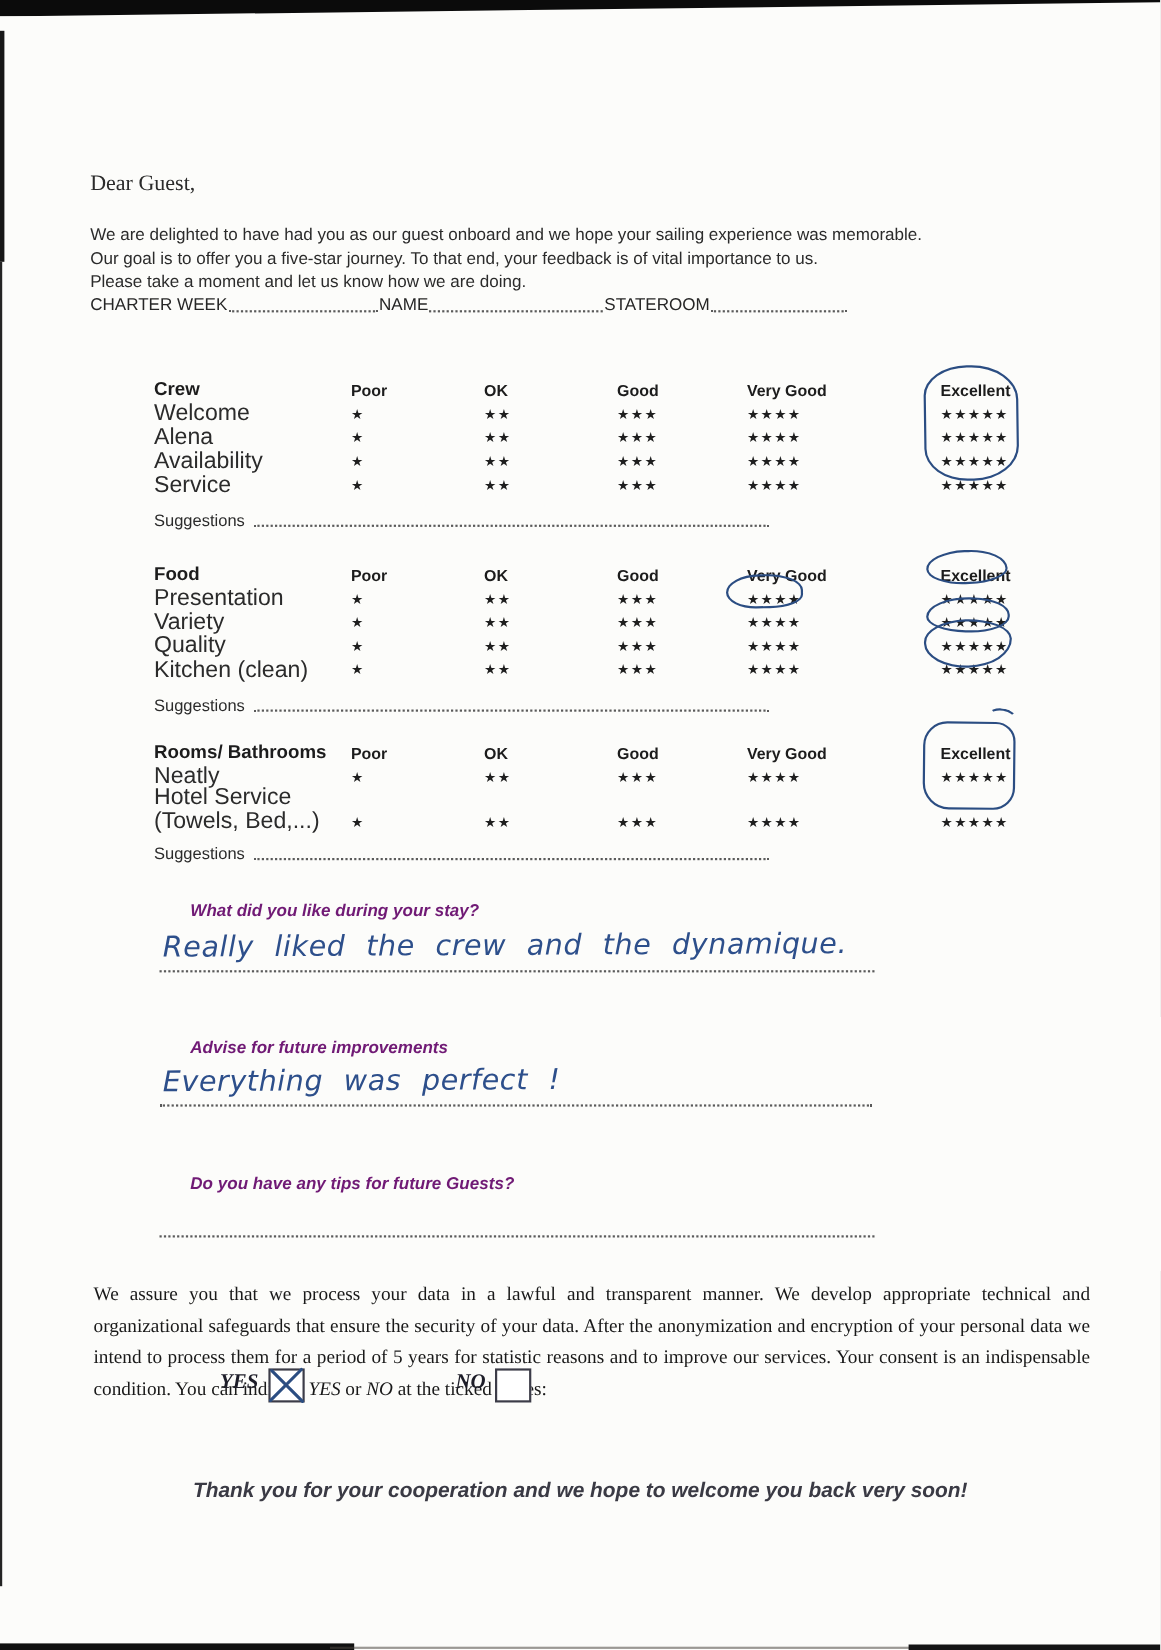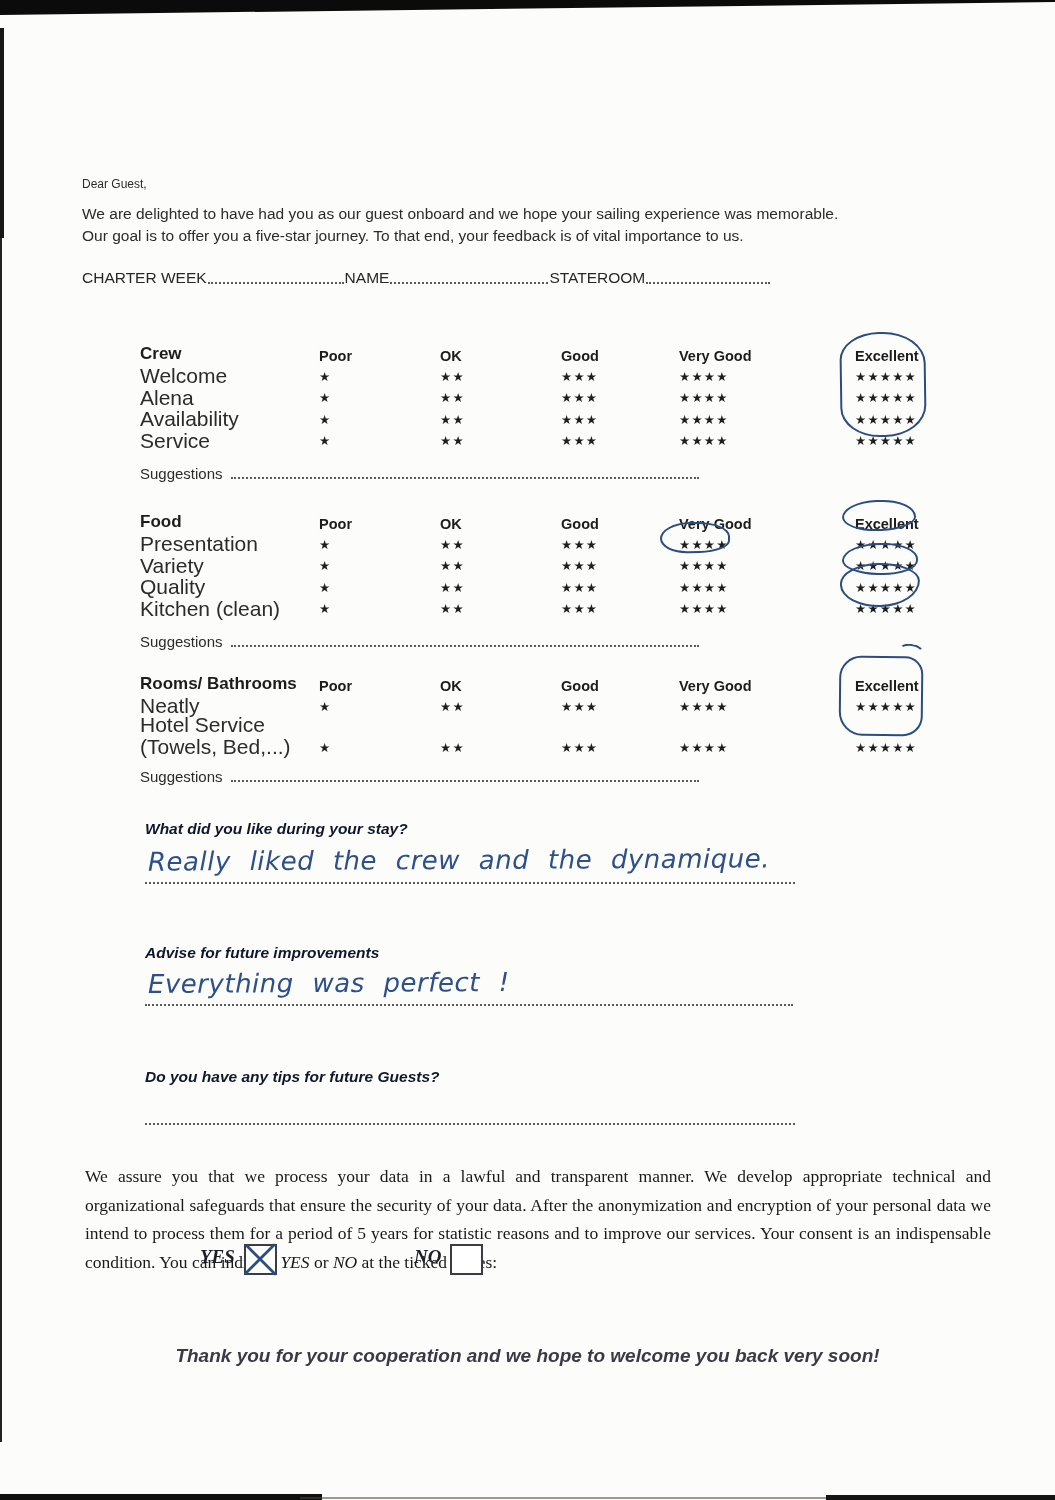--- a/index.html
+++ b/index.html
@@ -9,21 +9,21 @@
   .scan-top{position:absolute;left:0;top:0;width:1055px;height:15px;background:#0b0b0b;
             clip-path:polygon(0 0,100% 0,100% 14%,0 100%);}
   .scan-left-a{position:absolute;left:0;top:28px;width:4px;height:210px;background:#171717;}
   .scan-left-b{position:absolute;left:0;top:238px;width:2px;height:1204px;background:#242424;}
   .scan-bottom-l{position:absolute;left:0;bottom:0;width:322px;height:6px;background:#101010;}
   .scan-bottom-r{position:absolute;left:826px;bottom:0;width:229px;height:5px;background:#141414;}
   .scan-bottom-m{position:absolute;left:300px;bottom:1px;width:540px;height:2px;background:#4a4540;opacity:.55;}
 
   .title{position:absolute;left:0;top:100px;width:1055px;text-align:center;
          font-size:54px;font-weight:400;color:#141414;letter-spacing:0;}
-  .salutation{position:absolute;left:82px;top:177px;font-size:12px;}
+  .salutation{position:absolute;left:82px;top:156px;font-size:20px;font-family:Liberation Serif, serif;}
   .intro{position:absolute;left:82px;top:203px;font-size:15.5px;line-height:21.5px;}
 
   .charter{position:absolute;left:82px;top:269px;width:712px;display:flex;align-items:flex-end;
            font-size:15.5px;color:#262626;}
   .dotfill{border-bottom:2px dotted #5a5a5a;height:5px;margin:0 1px 3px 1px;}
   .df1{width:136px}.df2{width:158px}.df3{width:124px}
 
   .section{position:absolute;left:140px;width:830px;}
   .sec-crew{top:306px}.sec-food{top:474px}.sec-rooms{top:636px}
   .rgrid{display:grid;grid-template-columns:179px 121px 121px 118px 176px 1fr;align-items:end;}
@@ -43,21 +43,21 @@
   .circ-crew{left:840px;top:332px;width:82px;height:101px;
              border-radius:46% 50% 48% 46% / 26% 30% 30% 28%;transform:rotate(-.8deg);}
   .circ-pres{left:842px;top:500px;width:70px;height:27px;border-radius:50% 50% 50% 50%/55% 60% 45% 50%;transform:rotate(-2deg);}
   .circ-var{left:660px;top:522px;width:66px;height:27px;border-radius:50% 55% 50% 45%/60% 55% 45% 55%;transform:rotate(-1deg);}
   .circ-qual{left:842px;top:543px;width:72px;height:28px;border-radius:55% 45% 50% 50%/60% 50% 50% 45%;transform:rotate(1deg);}
   .circ-kitc{left:840px;top:563px;width:76px;height:40px;border-radius:48% 52% 50% 50%/45% 42% 58% 52%;transform:rotate(-1.5deg);}
   .circ-rooms{left:839px;top:656px;width:80px;height:76px;border-radius:22px 18px 20px 24px;transform:rotate(.6deg);}
   .tail-rooms{left:898px;top:644px;width:22px;height:12px;border-color:#2b4d82 transparent transparent transparent;
               border-width:2.5px;border-style:solid;border-radius:50%;transform:rotate(9deg);}
 
-  .qlabel{position:absolute;font-size:15.5px;font-weight:700;font-style:italic;color:#0f172a;}
+  .qlabel{position:absolute;font-size:15.5px;font-weight:700;font-style:italic;color:#701a75;margin-left:28px;}
   .q1l{left:145px;top:820px}.q2l{left:145px;top:944px}.q3l{left:145px;top:1068px}
   .hand{position:absolute;font-family:"DejaVu Sans",sans-serif;font-style:italic;
         color:#2d4f8b;font-size:26px;letter-spacing:.5px;word-spacing:10px;transform:rotate(-.3deg);white-space:nowrap;}
   .a1{left:148px;top:845px}.a2{left:148px;top:968px}
   .qline{position:absolute;border-bottom:2px dotted #5a5a5a;height:2px;}
   .q1line{left:145px;top:880px;width:650px}
   .q2line{left:145px;top:1002px;width:648px}
   .q3line{left:145px;top:1121px;width:650px}
 
   .legal{position:absolute;left:85px;top:1162px;width:906px;font-family:"Liberation Serif",serif;
@@ -84,20 +84,21 @@
   <div class="scan-left-b"></div>
   <div class="scan-bottom-l"></div>
   <div class="scan-bottom-m"></div>
   <div class="scan-bottom-r"></div>
 
   <div class="salutation">Dear Guest,</div>
 
   <div class="intro">
     <div>We are delighted to have had you as our guest onboard and we hope your sailing experience was memorable.</div>
     <div>Our goal is to offer you a five-star journey. To that end, your feedback is of vital importance to us.</div>
+    <div>Please take a moment and let us know how we are doing.</div>
   </div>
 
   <div class="charter">
     <span>CHARTER WEEK</span>
     <span class="dotfill df1"></span>
     <span>NAME</span>
     <span class="dotfill df2"></span>
     <span>STATEROOM</span>
     <span class="dotfill df3"></span>
   </div>

